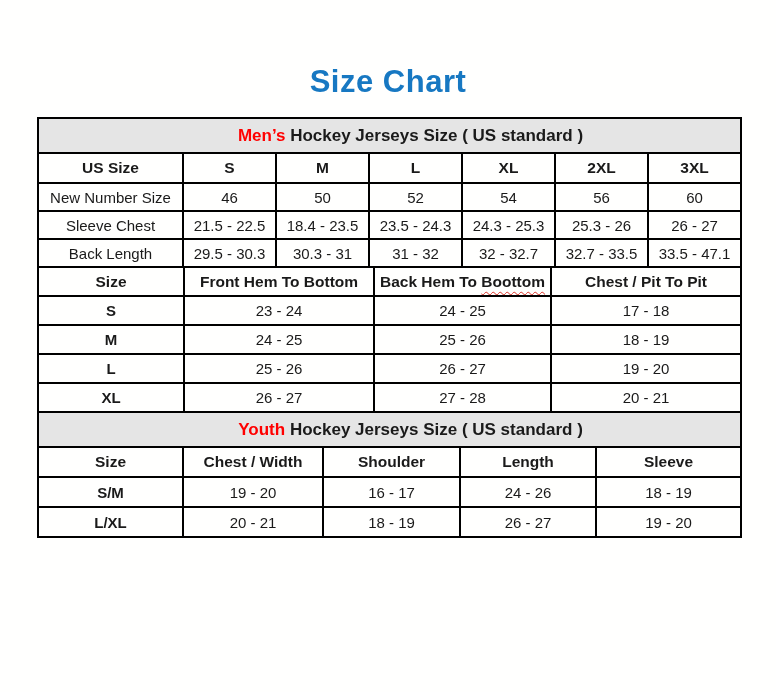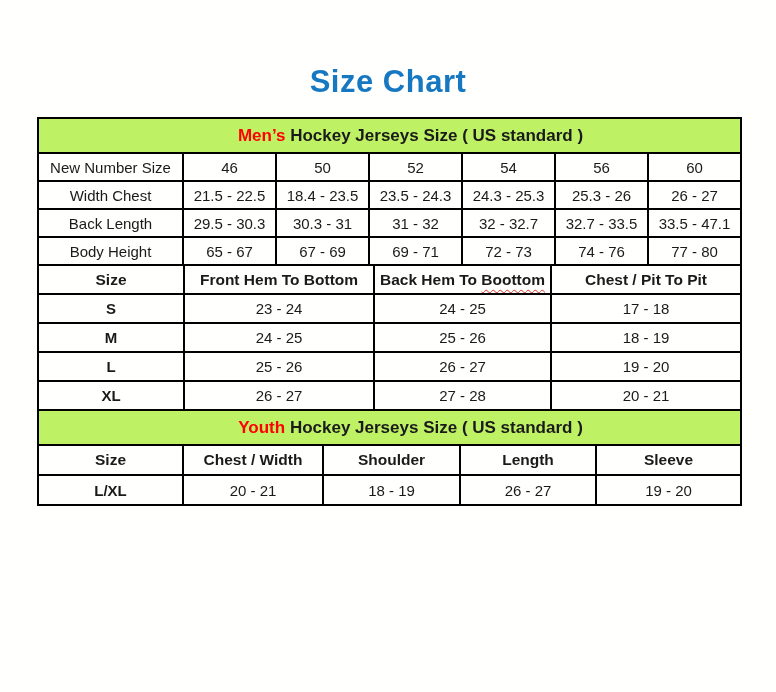--- a/index.html
+++ b/index.html
@@ -35,21 +35,21 @@
     border: 2px solid #000;
     text-align: center;
     vertical-align: middle;
     font-size: 15px;
     padding: 0 2px;
     overflow: hidden;
     white-space: nowrap;
   }
 
   .banner-cell {
-    background: #bef264;
+    background: #e5e5e5;
     font-weight: bold;
     font-size: 17px;
     height: 35px;
     padding-left: 44px;
   }
   .banner-hl { color: #ff0000; }
 
   .hdr { font-weight: bold; font-size: 15.5px; }
 
   .men-row    { height: 28px; }
@@ -83,56 +83,56 @@
         <col style="width:93px">
           <col style="width:93px">
           <col style="width:93px">
       </colgroup>
       <tbody>
           <tr>
         <td class="banner-cell" colspan="7">
           <span class="banner-hl">Men’s</span>
           <span>Hockey Jerseys Size ( US standard )</span>
         </td>
+      </tr>
+      <tr class="men-hdr">
+        <td class="hdr">US Size</td>
+        <td class="hdr">S</td>
+        <td class="hdr">M</td>
+        <td class="hdr">L</td>
+        <td class="hdr">XL</td>
+        <td class="hdr">2XL</td>
+        <td class="hdr">3XL</td>
       </tr>
       <tr class="men-row">
         <td>New Number Size</td>
         <td>46</td>
         <td>50</td>
         <td>52</td>
         <td>54</td>
         <td>56</td>
         <td>60</td>
       </tr>
       <tr class="men-row">
-        <td>Width Chest</td>
+        <td>Sleeve Chest</td>
         <td>21.5 - 22.5</td>
         <td>18.4 - 23.5</td>
         <td>23.5 - 24.3</td>
         <td>24.3 - 25.3</td>
         <td>25.3 - 26</td>
         <td>26 - 27</td>
       </tr>
       <tr class="men-row">
         <td>Back Length</td>
         <td>29.5 - 30.3</td>
         <td>30.3 - 31</td>
         <td>31 - 32</td>
         <td>32 - 32.7</td>
         <td>32.7 - 33.5</td>
         <td>33.5 - 47.1</td>
-      </tr>
-      <tr class="men-row">
-        <td>Body Height</td>
-        <td>65 - 67</td>
-        <td>67 - 69</td>
-        <td>69 - 71</td>
-        <td>72 - 73</td>
-        <td>74 - 76</td>
-        <td>77 - 80</td>
       </tr>
     </tbody>
       </table>
 
     <table>
       <colgroup>
         <col style="width:146px">
           <col style="width:190px">
           <col style="width:177px">
           <col style="width:190px">
@@ -190,20 +190,27 @@
         </td>
       </tr>
       <tr class="youth-row">
         <td class="hdr">Size</td>
         <td class="hdr">Chest / Width</td>
         <td class="hdr">Shoulder</td>
         <td class="hdr">Length</td>
         <td class="hdr">Sleeve</td>
       </tr>
       <tr class="youth-row">
+        <td class="bold-label">S/M</td>
+        <td>19 - 20</td>
+        <td>16 - 17</td>
+        <td>24 - 26</td>
+        <td>18 - 19</td>
+      </tr>
+      <tr class="youth-row">
         <td class="bold-label">L/XL</td>
         <td>20 - 21</td>
         <td>18 - 19</td>
         <td>26 - 27</td>
         <td>19 - 20</td>
       </tr>
     </tbody>
       </table>
 
   </div>

